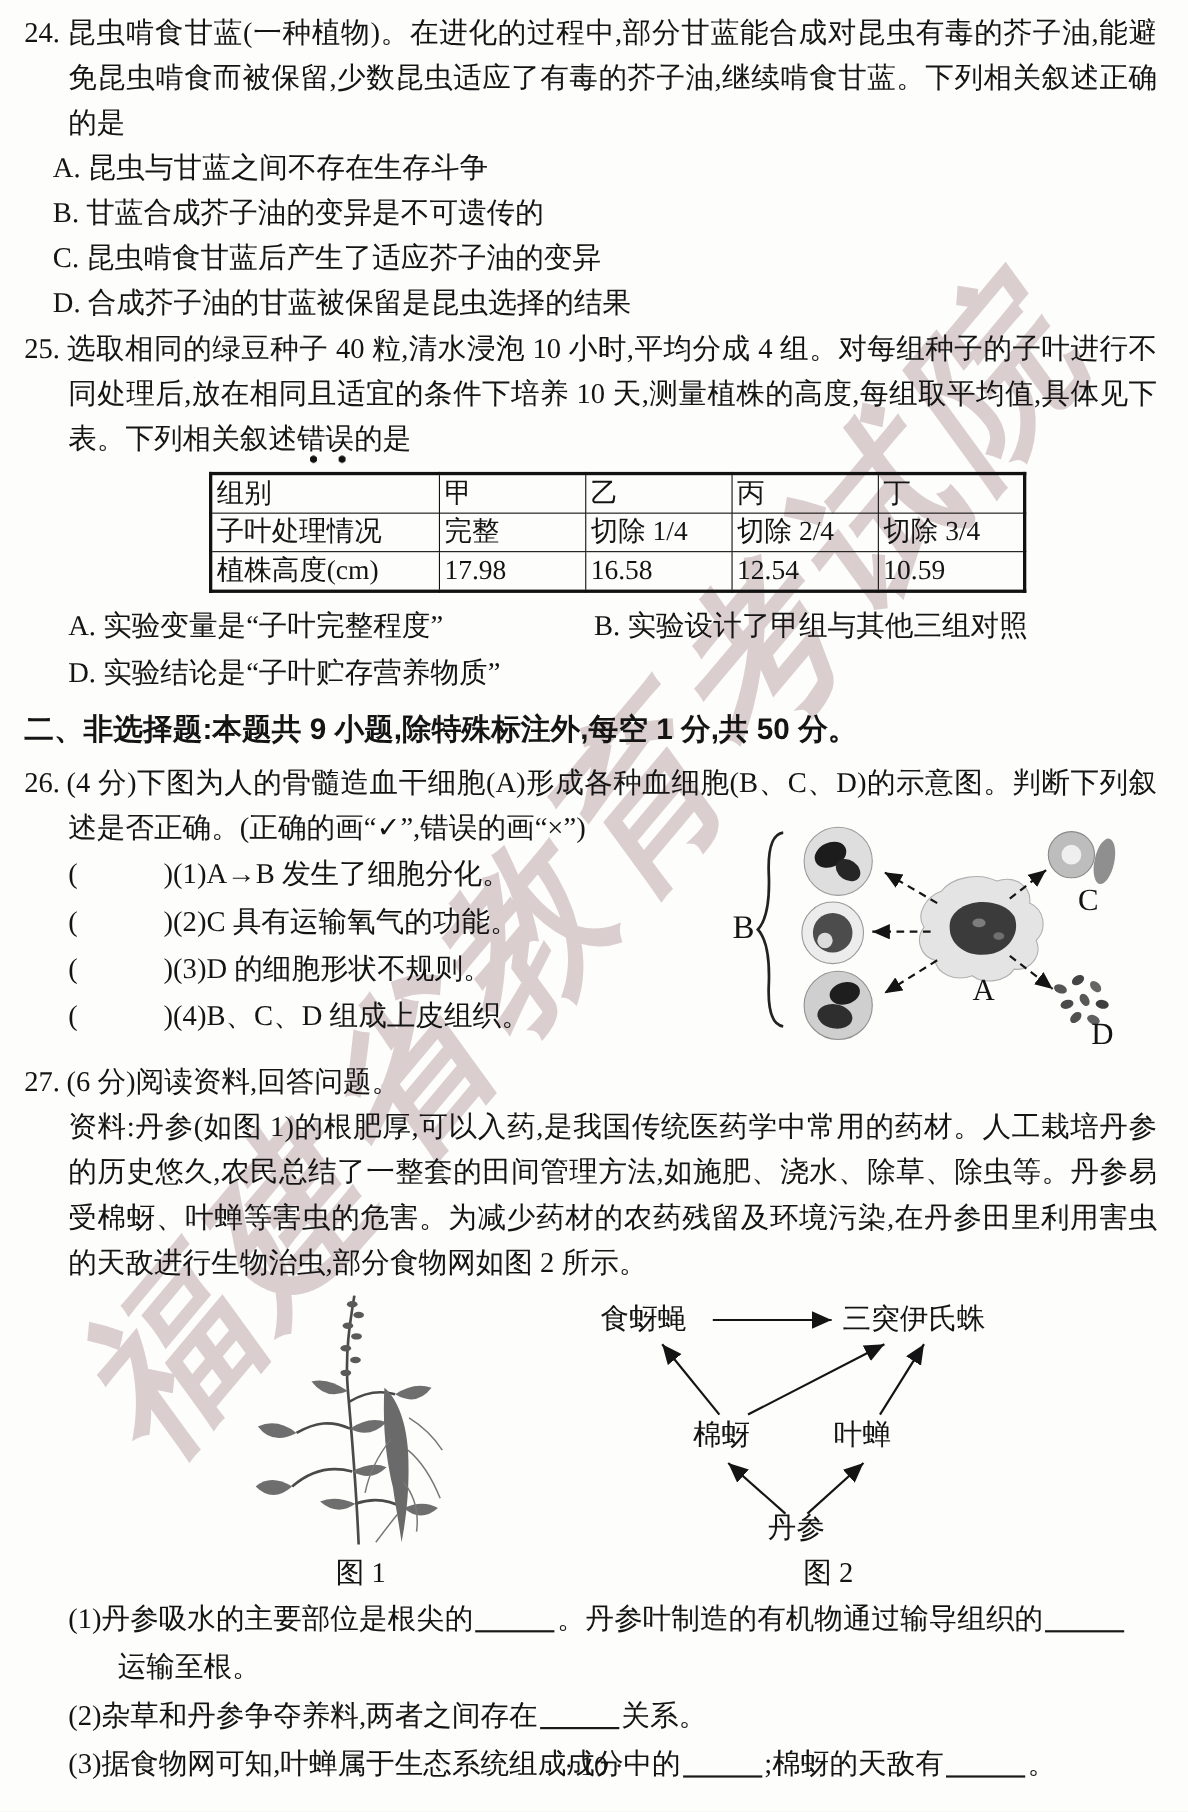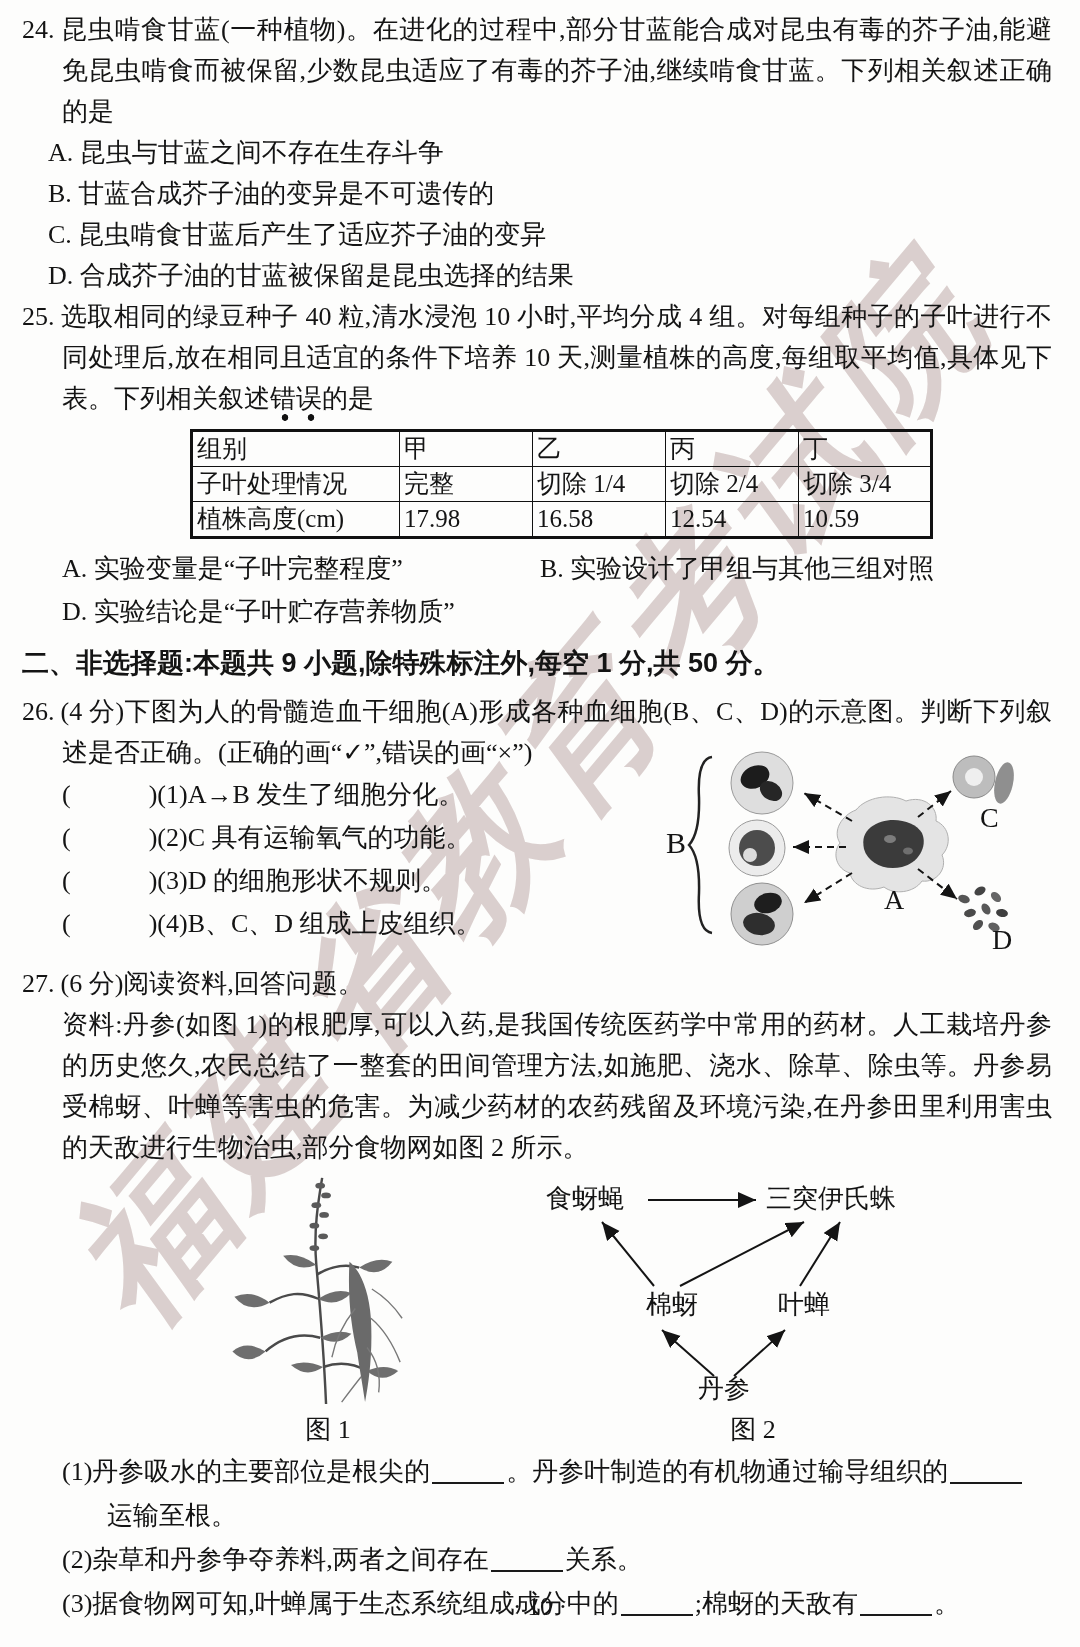--- a/index.html
+++ b/index.html
@@ -238,22 +238,22 @@
               <path d="M110,22 L218,22" marker-end="url(#arr-web)"></path>
               <path d="M116,108 L64,44" marker-end="url(#arr-web)"></path>
               <path d="M142,108 L266,44" marker-end="url(#arr-web)"></path>
               <path d="M262,108 L302,44" marker-end="url(#arr-web)"></path>
               <path d="M176,198 L124,152" marker-end="url(#arr-web)"></path>
               <path d="M196,198 L247,152" marker-end="url(#arr-web)"></path>
             </g>
           </svg>
           <span class="fw-label" style="left:8px; top:6px;">食蚜蝇</span>
           <span class="fw-label" style="left:228px; top:6px;text-align:right;">三突伊氏蛛</span>
-          <span class="fw-label" style="left:108px; top:112px;text-align:center;">棉蚜</span>
-          <span class="fw-label" style="left:240px; top:112px;">叶蝉</span>
+          <span class="fw-label" style="left:92px; top:112px;text-align:center;">棉蚜</span>
+          <span class="fw-label" style="left:220px; top:112px;">叶蝉</span>
           <span class="fw-label" style="left:160px; top:196px;">丹参</span>
         </div>
         <div class="figcap cap2">图 2</div>
       </div>
 
       <div class="q27sub"><span>(1)丹参吸水的主要部位是根尖的</span><span class="blank"></span><span>。丹参叶制造的有机物通过输导组织的</span><span class="blank"></span></div>
       <div class="q27cont"><span>运输至根。</span></div>
       <div class="q27sub"><span>(2)杂草和丹参争夺养料,两者之间存在</span><span class="blank"></span><span>关系。</span></div>
       <div class="q27sub"><span>(3)据食物网可知,叶蝉属于生态系统组成成分中的</span><span class="blank"></span><span>;棉蚜的天敌有</span><span class="blank"></span><span>。</span></div>
       <div class="q27sub"></div>

